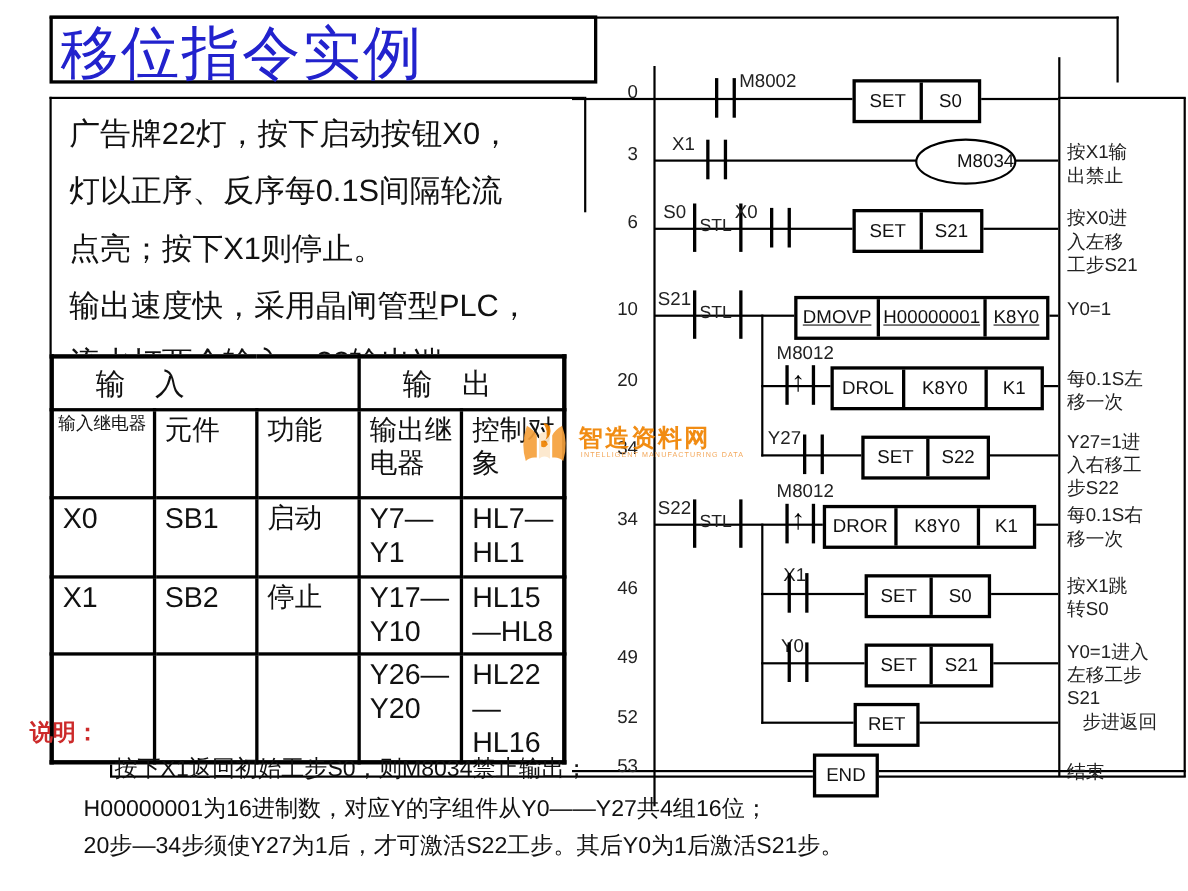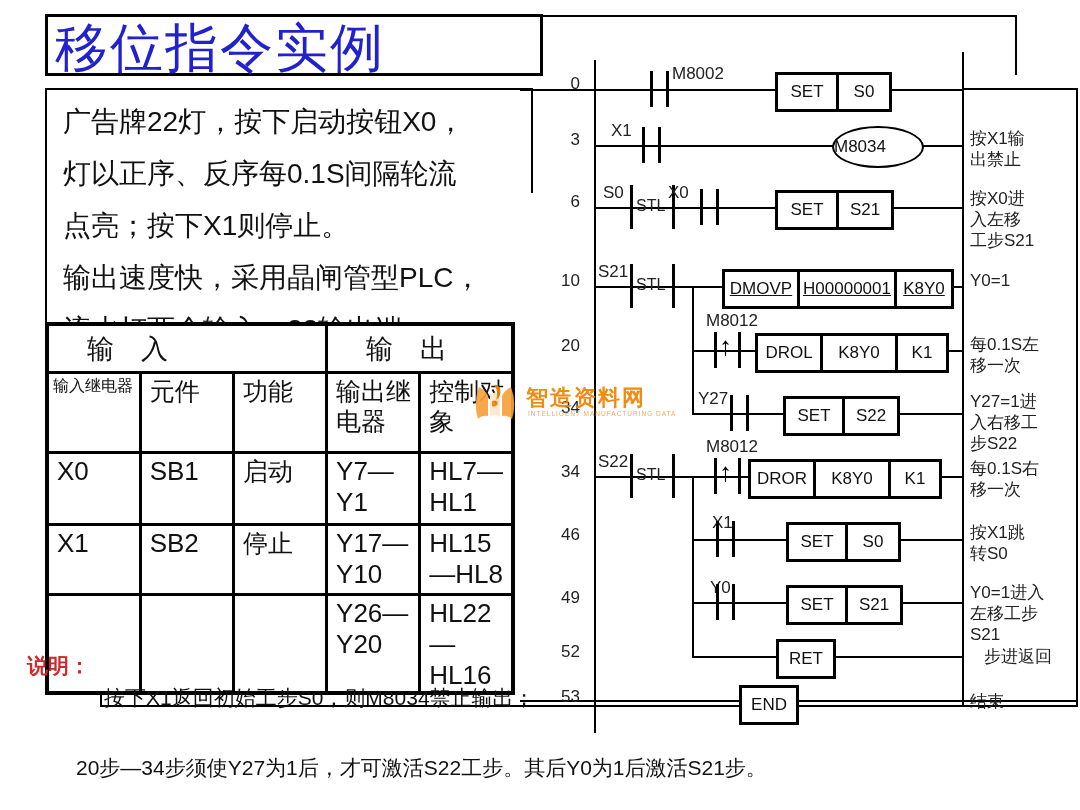--- a/index.html
+++ b/index.html
@@ -9,21 +9,21 @@
   .bar{position:absolute;width:3px;height:36px;background:#000;z-index:2;}
   .lbl{position:absolute;font-size:17px;white-space:nowrap;z-index:2;color:#222;}
   .stl-txt{position:absolute;font-size:16px;z-index:2;color:#222;}
   .num{position:absolute;left:546px;width:34px;text-align:right;font-size:17px;z-index:2;color:#222;}
   .ibox{position:absolute;height:34px;display:flex;background:#fff;border:3px solid #000;
         box-sizing:content-box;z-index:3;}
   .ibox span{display:flex;align-items:center;justify-content:center;padding:0 5px;
              border-right:3px solid #000;font-size:17px;white-space:nowrap;color:#111;}
   .ibox span:last-child{border-right:none;}
   .coil{position:absolute;width:88px;height:38px;border:2.5px solid #000;border-radius:50%;
-        background:#fff;display:flex;align-items:center;justify-content:flex-start;
+        background:#fff;display:flex;align-items:center;justify-content:flex-end;
         font-size:17px;z-index:3;}
   .cmt{position:absolute;left:970px;width:108px;font-size:17px;line-height:21px;
        white-space:pre-line;z-index:2;color:#222;}
   .arrow{position:absolute;font-size:26px;font-weight:bold;z-index:2;line-height:1;color:#000;}
   #title-box{position:absolute;left:45px;top:14px;width:498px;height:62px;
              border:3px solid #000;box-sizing:border-box;z-index:2;}
   #title-text{position:absolute;left:55px;top:13px;font-family:"DejaVu Serif","Liberation Serif",serif;
               font-size:53px;letter-spacing:2px;color:#2222cd;z-index:2;white-space:nowrap;text-align:center;}
   #problem{position:absolute;left:63px;top:96px;width:466px;font-size:28px;line-height:52px;
            color:#111;z-index:2;white-space:pre-line;}
@@ -101,20 +101,21 @@
       <td></td>
       <td></td>
       <td>Y26—Y20</td>
       <td>HL22—HL16</td>
     </tr>
   </tbody>
     </table>
 
   <div id="note-label">说明：</div>
   <div class="note" style="left:104px;top:684px;">按下X1返回初始工步S0，则M8034禁止输出；</div>
+  <div class="note" style="left:76px;top:721px;">H00000001为16进制数，对应Y的字组件从Y0——Y27共4组16位；</div>
   <div class="note" style="left:76px;top:754px;">20步—34步须使Y27为1后，才可激活S22工步。其后Y0为1后激活S21步。</div>
 
   <div class="ln" style="left:594px;top:60px;width:2px;height:673px;"></div>
   <div class="ln" style="left:520px;top:89px;width:442px;height:2px;"></div>
   <div class="ln" style="left:595px;top:145px;width:367px;height:2px;"></div>
   <div class="ln" style="left:595px;top:207px;width:367px;height:2px;"></div>
   <div class="ln" style="left:595px;top:286px;width:367px;height:2px;"></div>
   <div class="ln" style="left:692px;top:350px;width:270px;height:2px;"></div>
   <div class="ln" style="left:692px;top:413px;width:270px;height:2px;"></div>
   <div class="ln" style="left:595px;top:476px;width:367px;height:2px;"></div>

